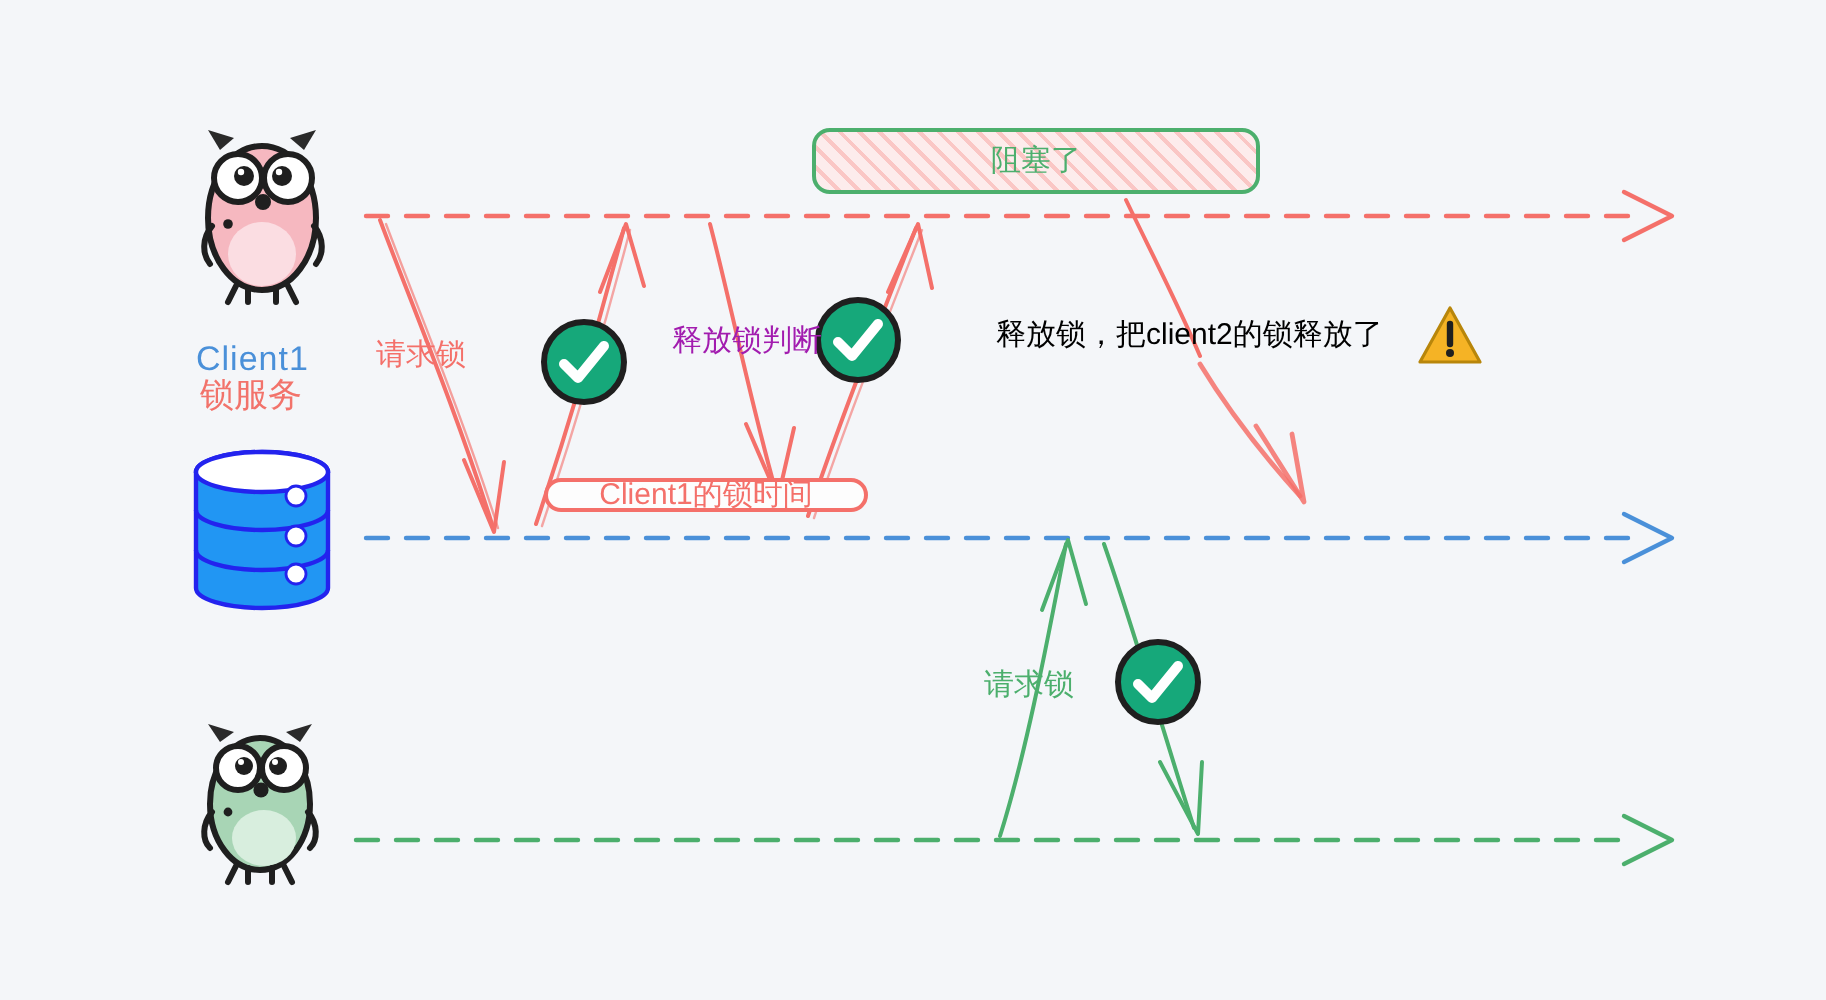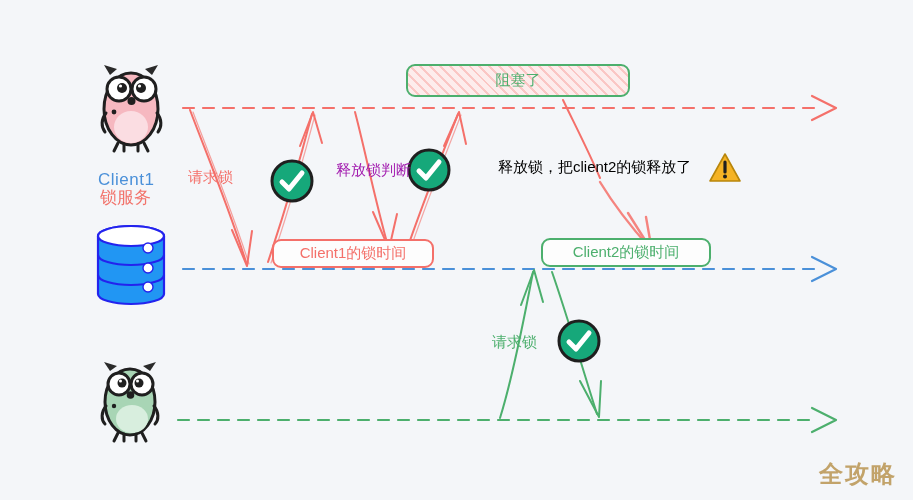--- a/index.html
+++ b/index.html
@@ -76,21 +76,21 @@
     background-image: repeating-linear-gradient(
       45deg,
       rgba(244,112,106,0.30) 0px,
       rgba(244,112,106,0.30) 2px,
       rgba(255,255,255,0) 2px,
       rgba(255,255,255,0) 7px
     );
   }
   .box-lock1 {
     left: 272px; top: 239px;
-    width: 162px; height: 29px;
+    width: 162px; height: 17px;
     border: 2px solid #f4706a;
     color: #f4706a;
     background: #fdfdfd;
   }
   .box-lock2 {
     left: 541px; top: 238px;
     width: 170px; height: 29px;
     border: 2px solid #4caf6d;
     color: #4caf6d;
     background: #fdfdfd;
@@ -261,17 +261,15 @@
   <div class="lbl lbl-client1">Client1</div>
   <div class="lbl lbl-lockservice">锁服务</div>
 
   <div class="lbl lbl-req1">请求锁</div>
   <div class="lbl lbl-release-judge">释放锁判断</div>
   <div class="lbl lbl-release-warn">释放锁，把client2的锁释放了</div>
   <div class="lbl lbl-req2">请求锁</div>
 
   <div class="box box-blocked">阻塞了</div>
   <div class="box box-lock1">Client1的锁时间</div>
-  <div class="box box-lock2">Client2的锁时间</div>
-
-  <div class="watermark">全攻略</div>
+
 
 </div>
 
 </body></html>

